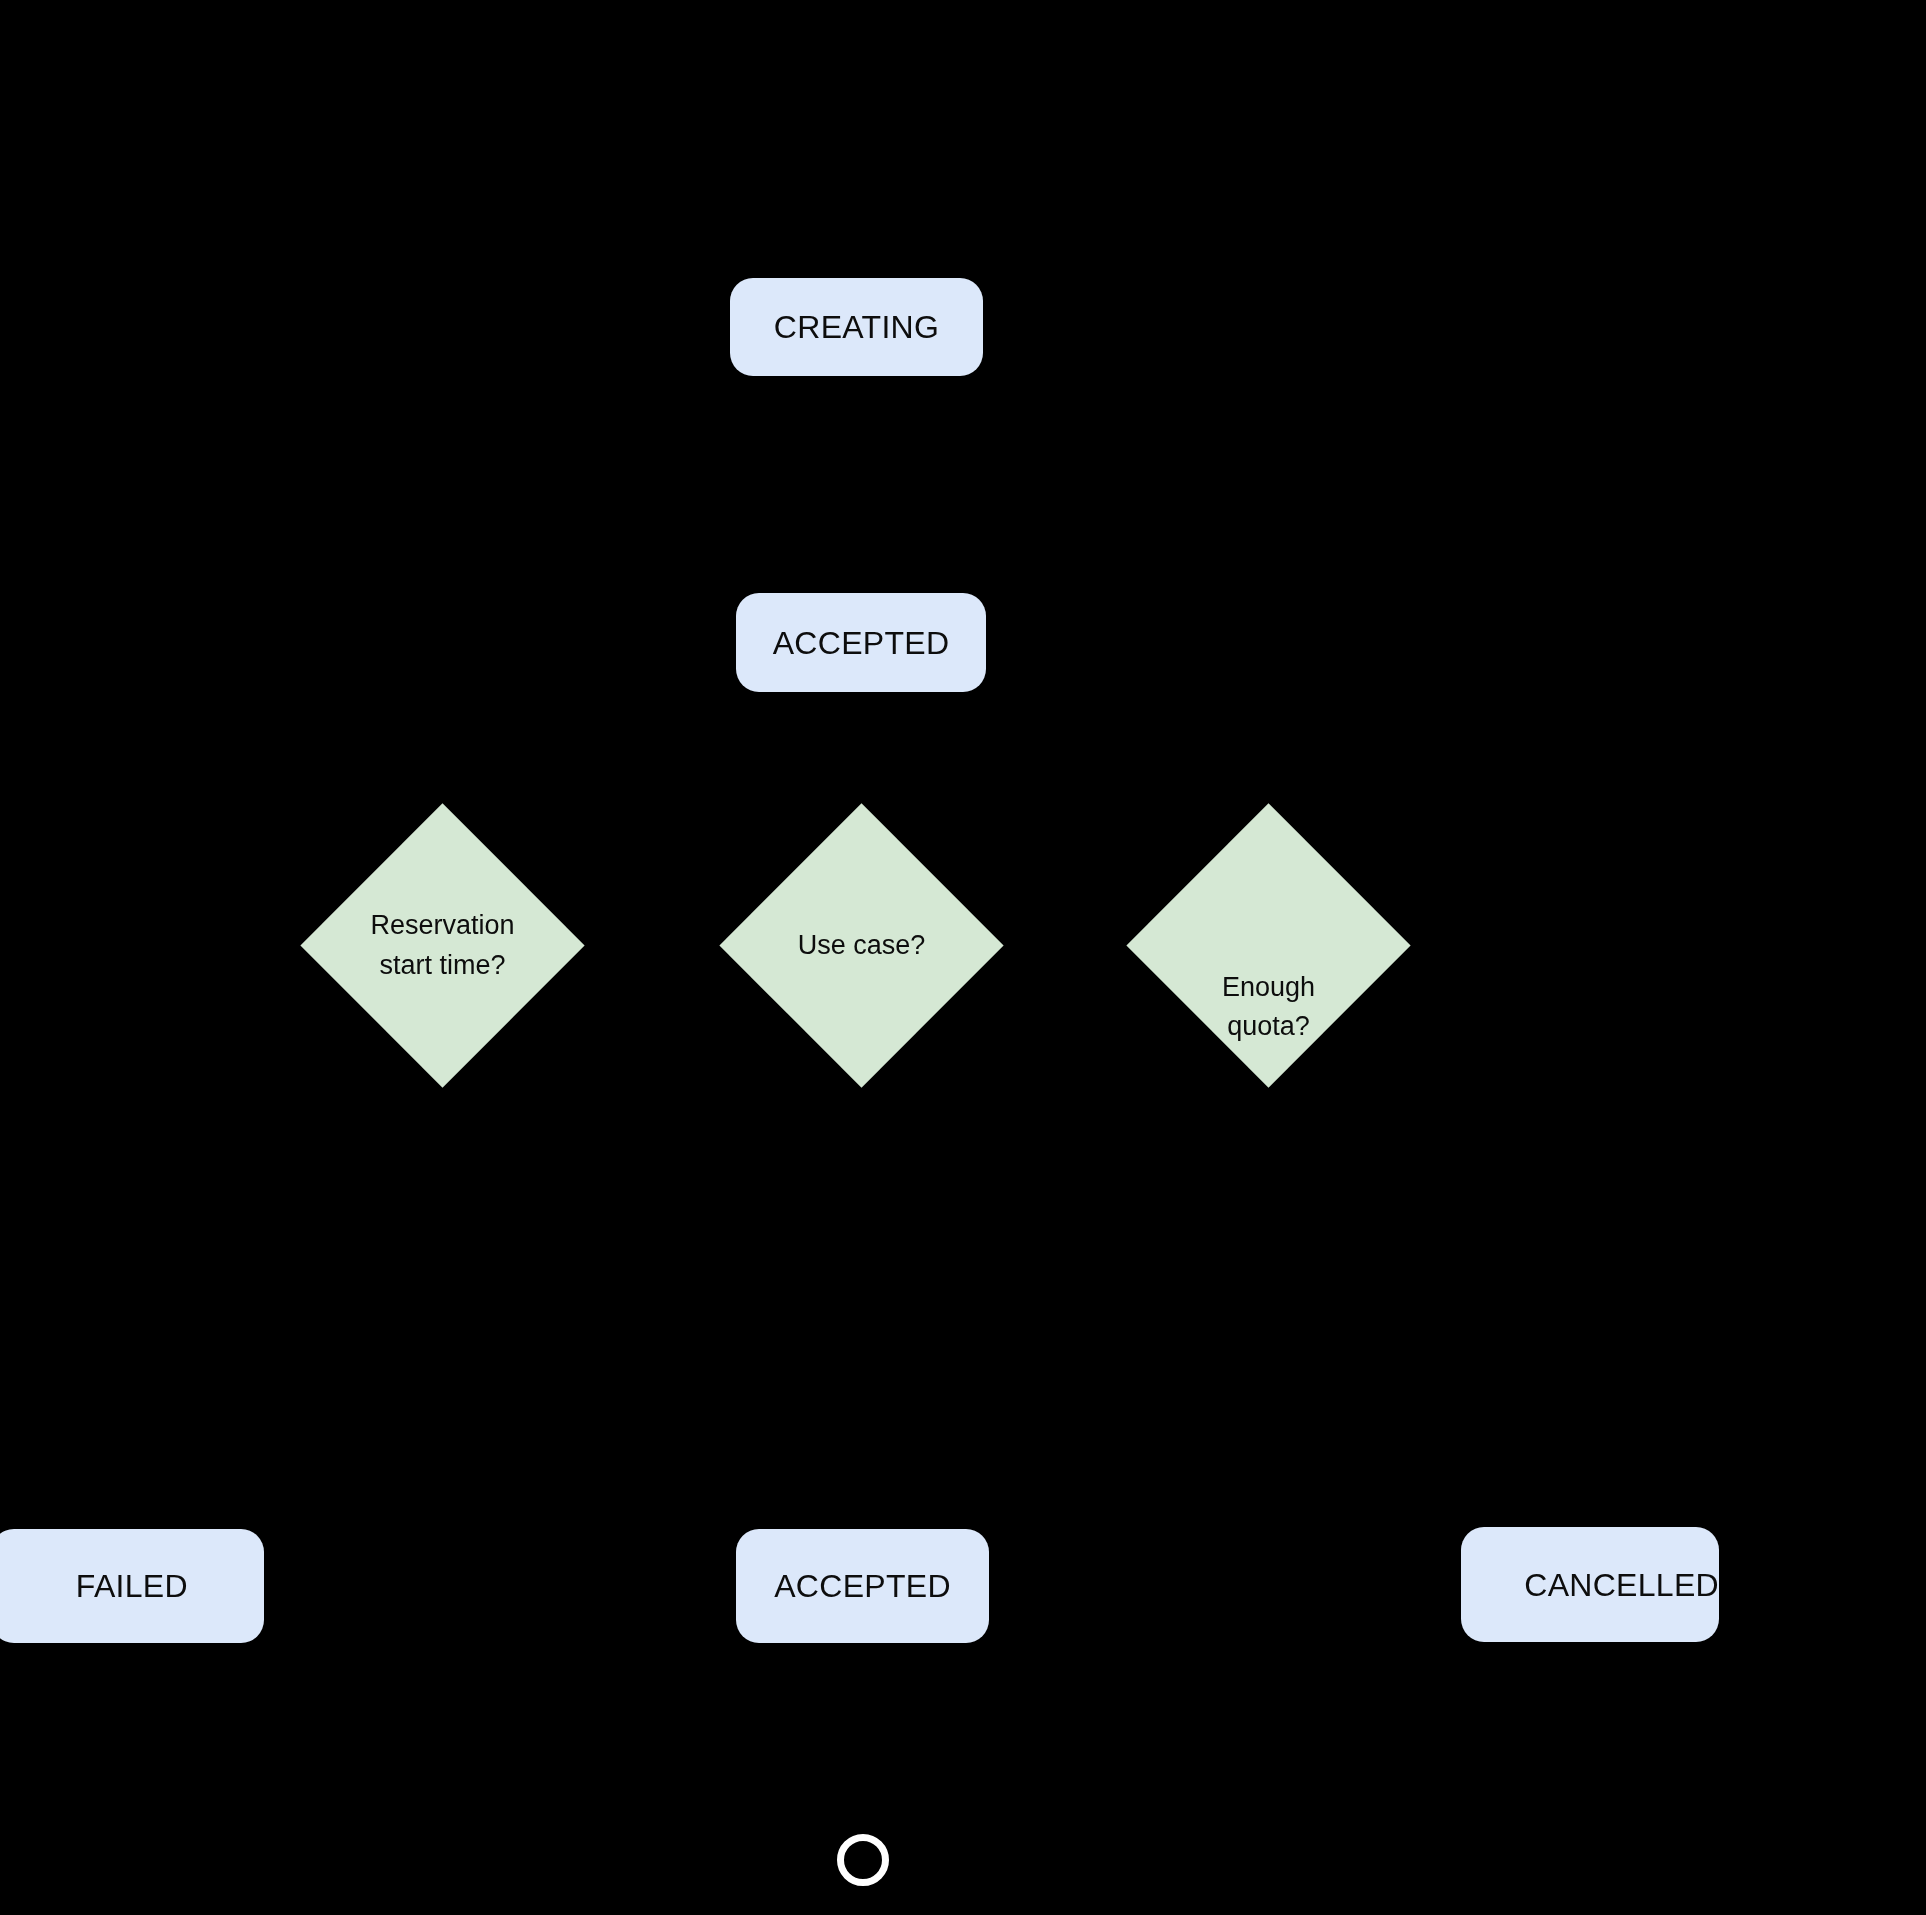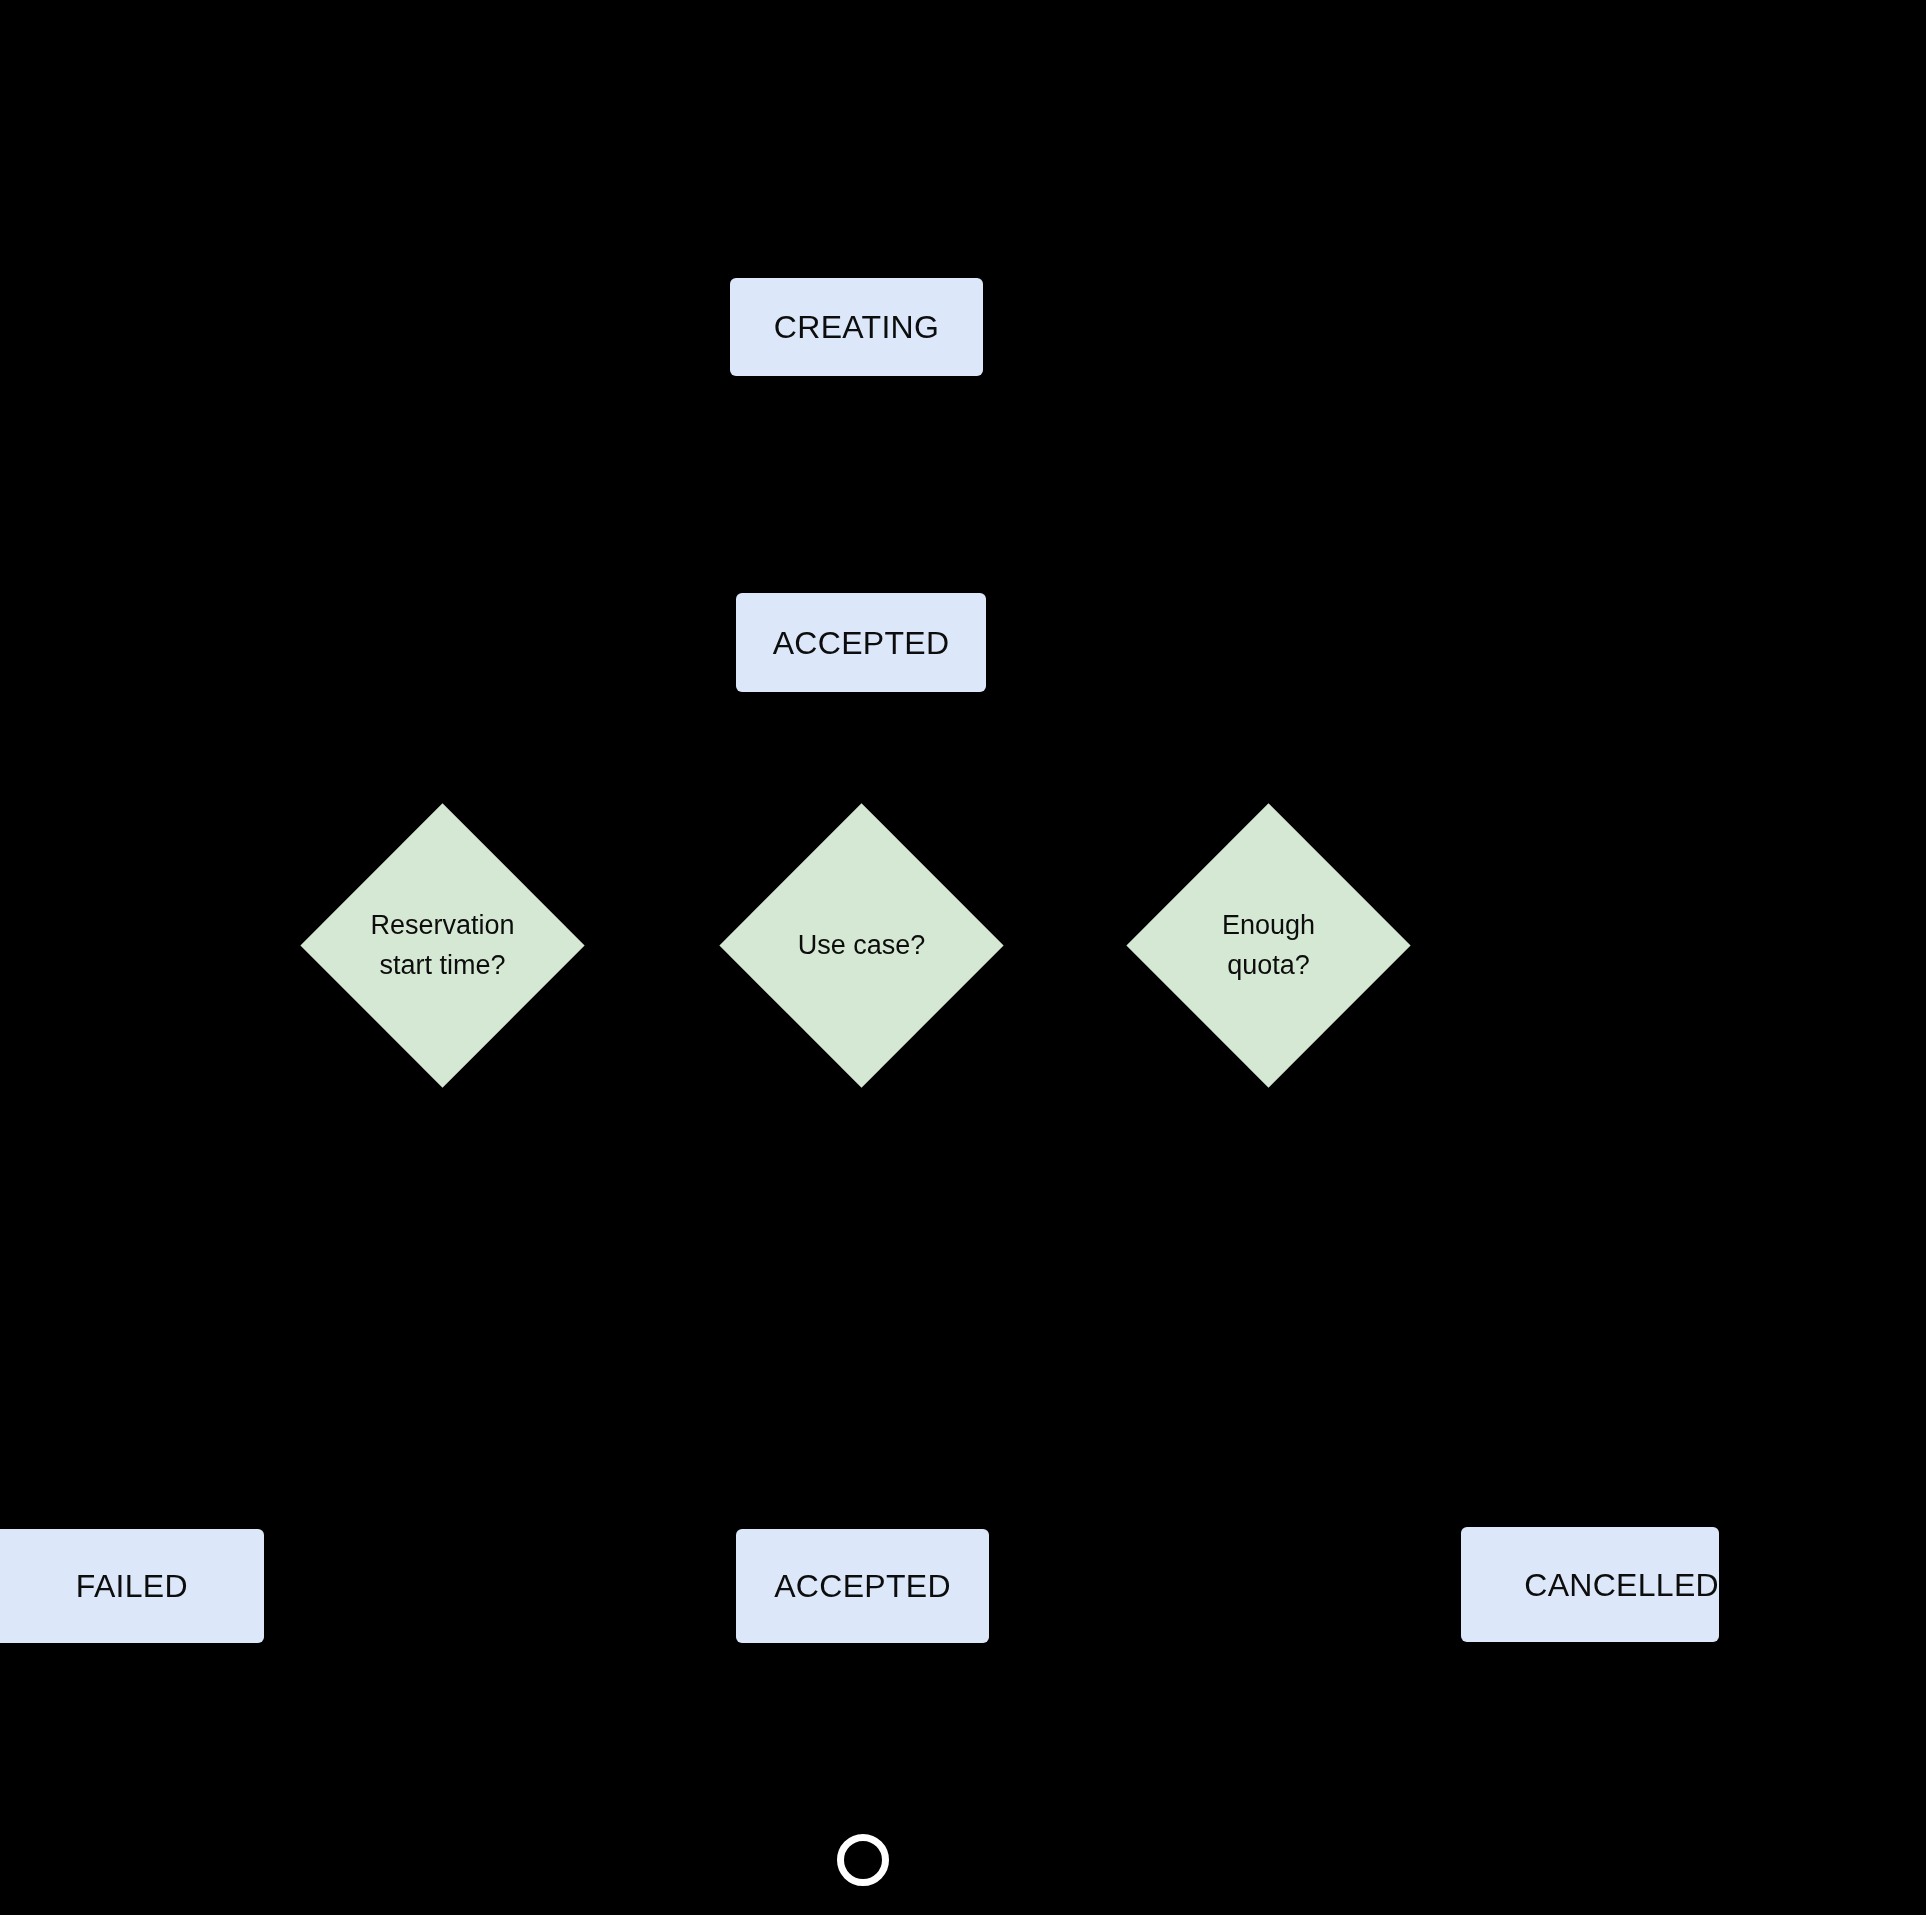--- a/index.html
+++ b/index.html
@@ -19,21 +19,21 @@
     height: 1916px;
     background: #000000;
     overflow: hidden;
   }
 
   
   .state-node {
     position: absolute;
     box-sizing: border-box;
     background: #DCE8FA;
-    border-radius: 6px;
+    border-radius: 23px;
     display: flex;
     align-items: center;
     justify-content: center;
     color: #0D0D0D;
     font-size: 32px;
     letter-spacing: 0.3px;
     line-height: 1;
     white-space: nowrap;
   }
 
@@ -144,21 +144,21 @@
     <span class="decision-shape"></span>
     <span class="decision-label">Reservation
 start time?</span>
   </div>
 
   <div class="decision-node" style="left:761px; top:845px; width:201px; height:201px;">
     <span class="decision-shape"></span>
     <span class="decision-label">Use case?</span>
   </div>
 
-  <div class="decision-node" style="left:1168px; top:845px; width:201px; height:201px;">
+  <div class="decision-node" style="left:1168px; top:845px; width:201px; height:201px;align-items:flex-end;">
     <span class="decision-shape"></span>
     <span class="decision-label">Enough
 quota?</span>
   </div>
 
 
   <div class="state-node" style="left:-9.3px; top:1529px; width:273px; height:114px; justify-content:center; padding-left:9.3px;">
     <span>FAILED</span>
   </div>
 

